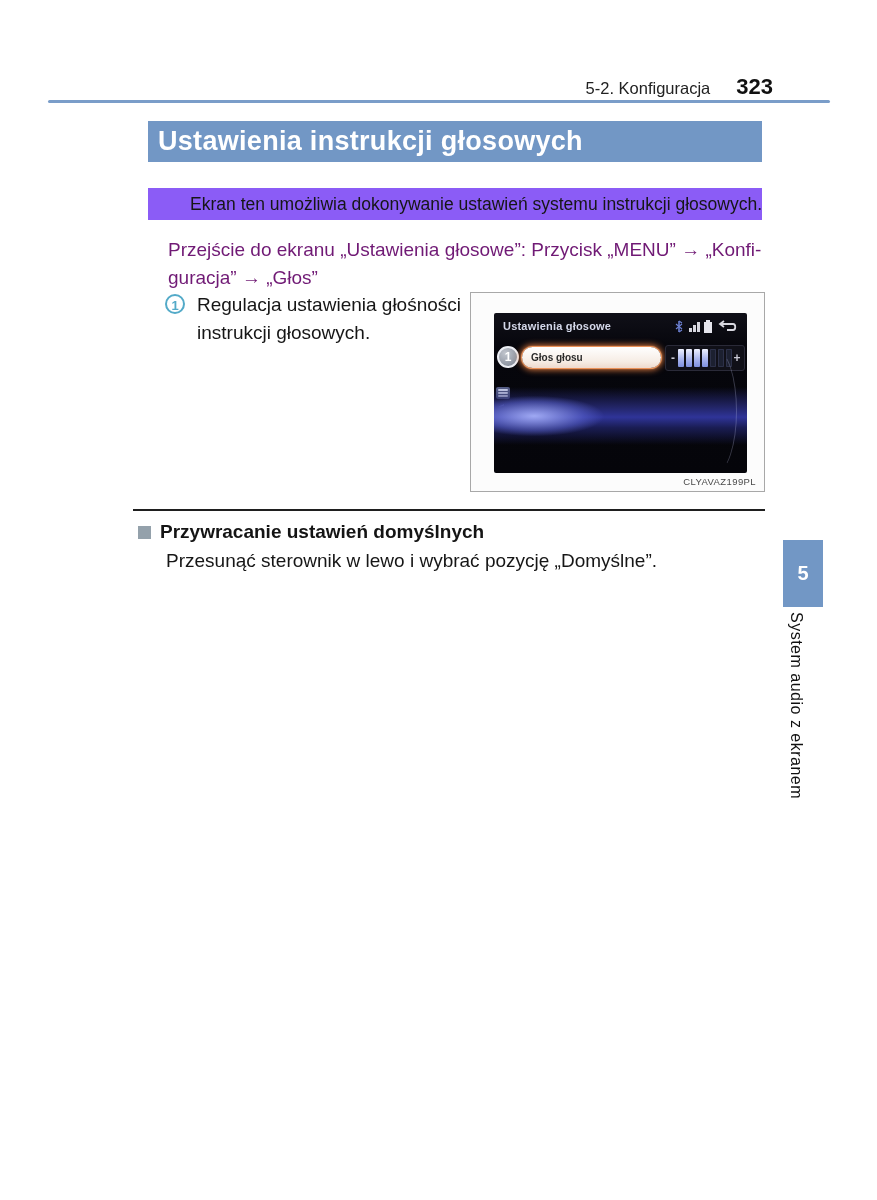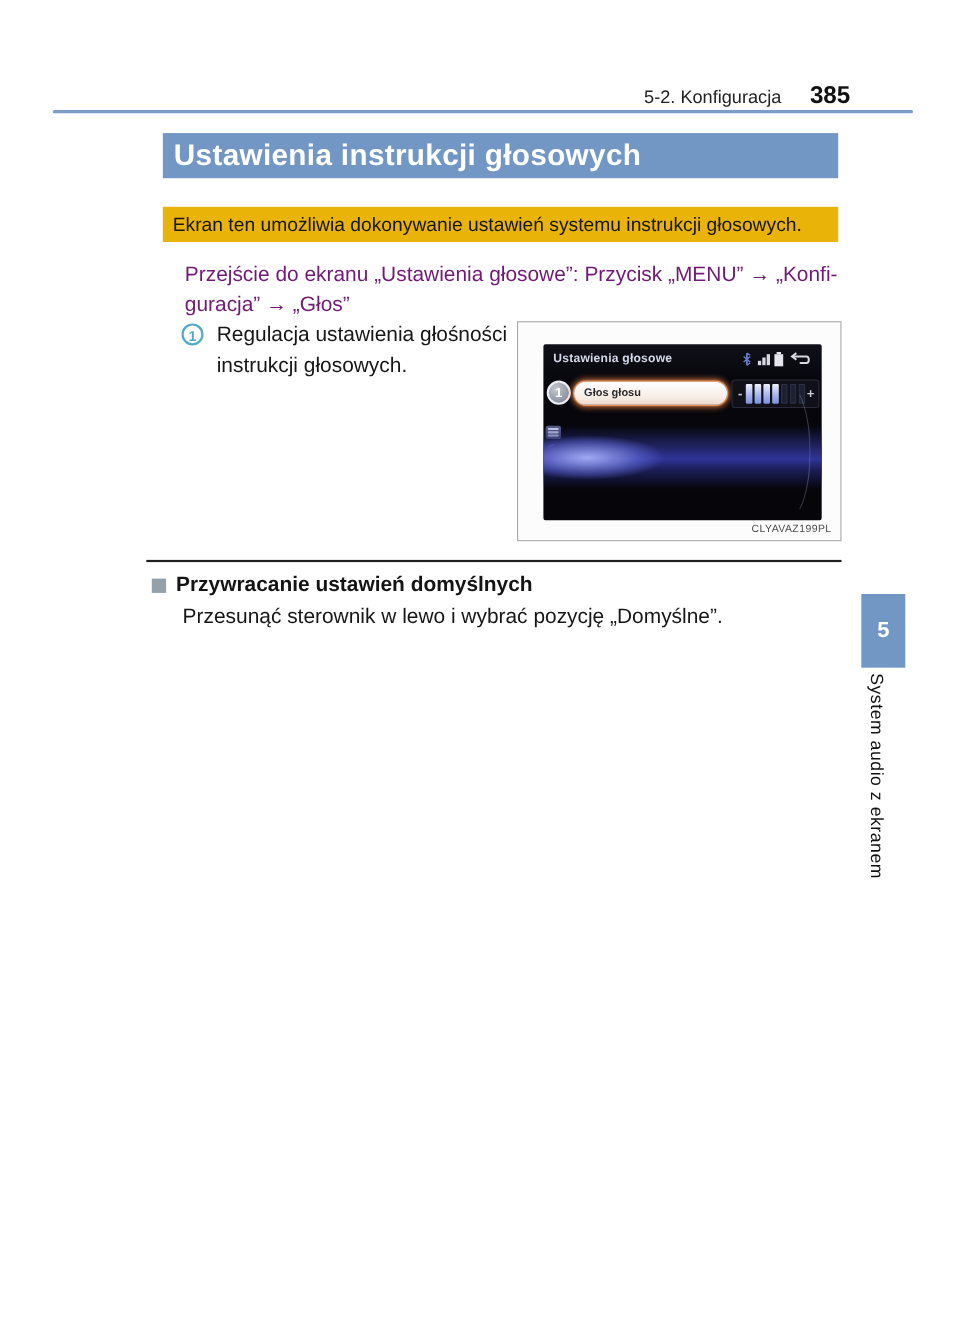--- a/index.html
+++ b/index.html
@@ -17,22 +17,22 @@
 
   
   .title-banner{
     left:148px;top:121px;width:614px;height:41px;background:#7297c5;
     color:#ffffff;font-size:27px;font-weight:bold;line-height:41px;
     padding-left:10px;box-sizing:border-box;letter-spacing:.3px;
   }
 
   
   .intro-banner{
-    left:148px;top:188px;width:614px;height:32px;background:#eab308;
-    font-size:17.5px;line-height:32px;padding-left:9px;box-sizing:border-box;color:#161616;
+    left:148px;top:188px;width:614px;height:32px;background:#8b5cf6;
+    font-size:17.5px;line-height:32px;padding-left:9px;box-sizing:border-box;color:#161616;text-align:right;
   }
 
   
   .para{left:168px;top:236px;width:600px;font-size:19px;line-height:28px;color:#701a75;}
   .step-badge{
     left:165px;top:294px;width:20px;height:20px;border:2px solid #53aac8;border-radius:50%;
     color:#53aac8;font-size:13px;line-height:20px;text-align:center;box-sizing:border-box;font-weight:bold;
   }
   .step-text{left:197px;top:291px;width:270px;font-size:19px;line-height:28px;color:#161616;}
 
@@ -104,21 +104,21 @@
     left:781px;top:612px;width:24px;height:210px;
     writing-mode:vertical-rl;font-size:16px;color:#101010;letter-spacing:.5px;
     display:flex;justify-content:flex-start;
   }
 </style>
 </head>
 <body>
 
 <div class="abs pg-header">
   <span class="pg-section">5-2. Konfiguracja</span>
-  <span class="pg-number">385</span>
+  <span class="pg-number">323</span>
 </div>
 <div class="abs pg-rule"></div>
 
 <div class="abs title-banner">Ustawienia instrukcji głosowych</div>
 
 <div class="abs intro-banner">Ekran ten umożliwia dokonywanie ustawień systemu instrukcji głosowych.</div>
 
 <div class="abs para">
   <div>Przejście do ekranu „Ustawienia głosowe”: Przycisk „MENU” → „Konfi-</div>
   <div>guracja” → „Głos”</div>

